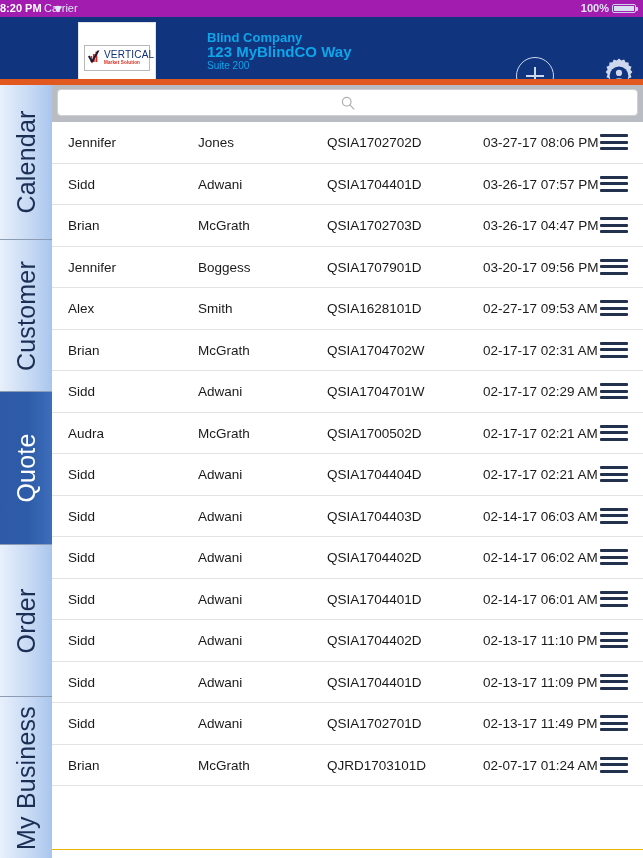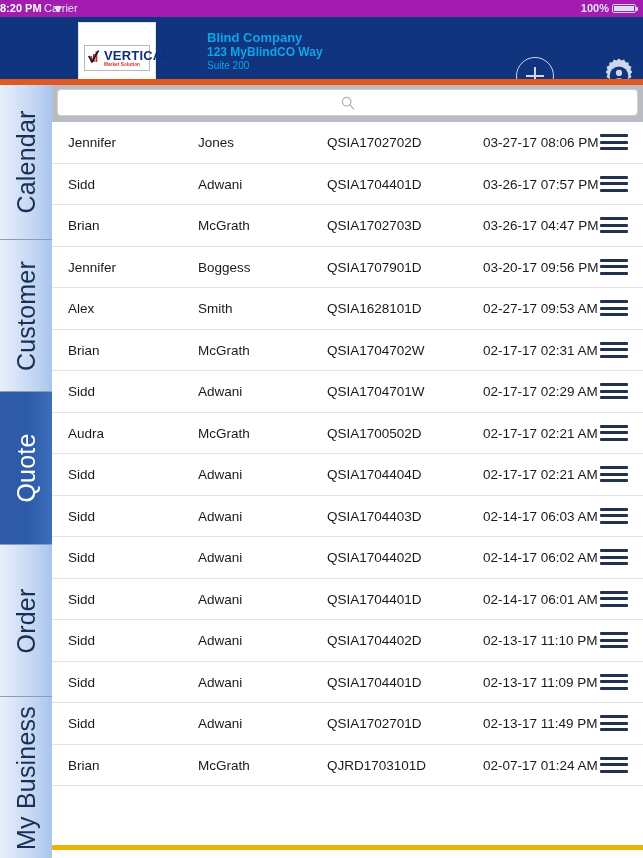--- a/index.html
+++ b/index.html
@@ -41,26 +41,26 @@
     position:absolute; left:78px; top:5px; width:78px; height:72px;
     background:#ffffff; border:1px solid #e2e2e2;
     display:flex; align-items:center; justify-content:center;
   }
   #brand-logo-inner{
     width:66px; height:26px; border:1px solid #b8b8b8; background:#fff;
     display:flex; align-items:center; justify-content:flex-start; padding-left:2px;
   }
   #logo-mark{ width:16px; height:18px; position:relative; flex:none; }
   #logo-text-wrap{ margin-left:1px; line-height:1; }
-  #logo-word{ font-size:13px; font-weight:bold; color:#0f2f7c; letter-spacing:.2px; display:block; }
+  #logo-word{ font-size:10px; font-weight:normal; color:#0f2f7c; letter-spacing:.2px; display:block; }
   #logo-sub{ font-size:4.6px; font-weight:bold; color:#d42b1f; letter-spacing:.1px; display:block; margin-top:1px; }
 
   #company-block{ position:absolute; left:189px; top:13px; color:#0ea5e9;margin-left:18px; }
   #company-name{ font-size:13px; font-weight:bold; line-height:15px; }
-  #company-addr1{ font-size:12px; font-weight:bold; line-height:14px; }
+  #company-addr1{ font-size:15px; font-weight:bold; line-height:14px; }
   #company-addr2{ font-size:10px; font-weight:normal; line-height:14px; }
 
   #add-button{
     position:absolute; left:516px; top:40px; width:38px; height:38px;
     border:1.6px solid #cdd8ee; border-radius:50%; background:transparent; cursor:pointer;
   }
   #add-button:before,#add-button:after{
     content:""; position:absolute; background:#cdd8ee;
   }
   #add-button:before{ left:9px; top:17.2px; width:18px; height:1.8px; }
@@ -104,21 +104,21 @@
   #search-icon{ position:absolute; left:50%; top:50%; transform:translate(-50%,-50%); opacity:.55; }
   #search-input{
     position:absolute; inset:0; width:100%; height:100%;
     border:0; background:transparent; outline:none; text-align:center;
     font-family:"Liberation Sans", sans-serif; font-size:12px; color:#333;
   }
 
   
   #quote-table{
     position:absolute; left:52px; top:122px; width:591px; height:728px;
-    background:#ffffff; border-bottom:5px solid #eab308;
+    background:#ffffff; border-bottom:1px solid #eab308;
     overflow:hidden;
   }
   .table-row{
     position:relative; height:41.5px; border-bottom:1px solid #e3e3e3;
     display:block; cursor:pointer;
   }
   .cell{
     position:absolute; top:50%; transform:translateY(-50%);
     font-size:13.5px; color:#1a1a1a; white-space:nowrap;
   }

